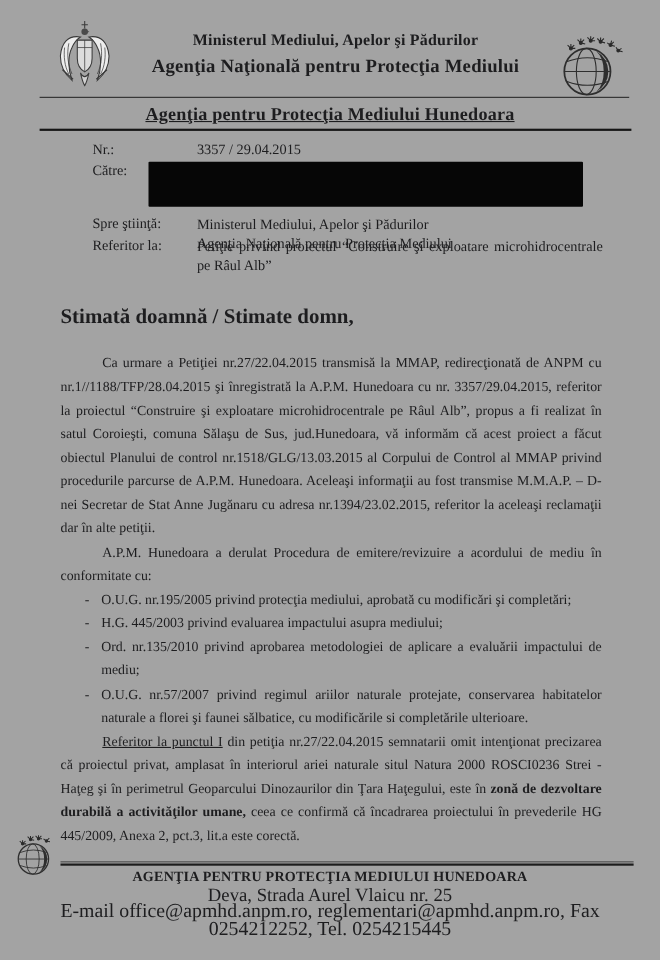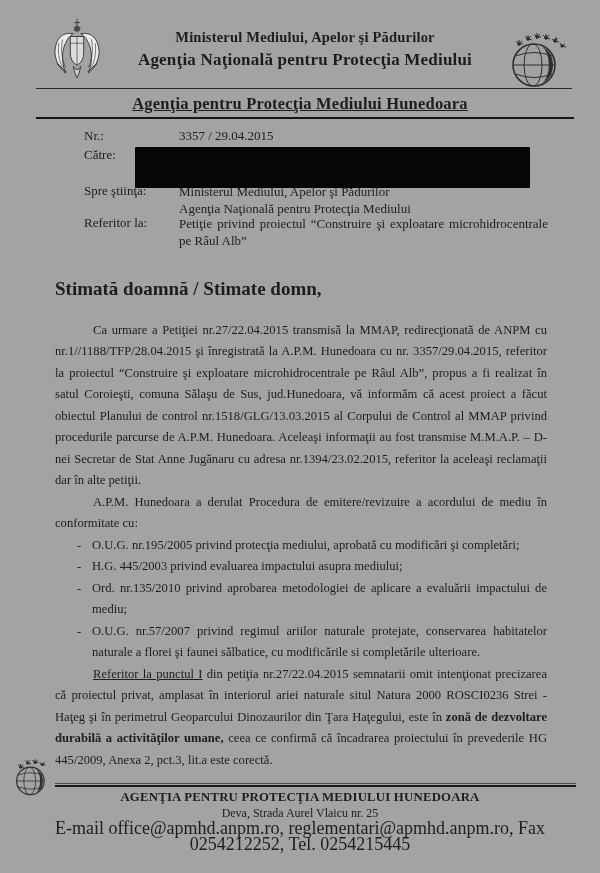--- a/index.html
+++ b/index.html
@@ -24,21 +24,21 @@
   }
   .rule-title { position:absolute; left:36px; right:26px; top:117px; border-top:2.6px solid #161616; }
 
   
   .meta { position:absolute; left:55px; right:52px; top:128px; font-size:13px; }
   .meta-row { position:absolute; left:0; right:0; display:flex;margin-left:29px; }
   .meta-label { width:95px; flex:0 0 95px; }
   .meta-value { flex:1; }
   .row-nr    { top:0; }
   .row-catre { top:19px; }
-  .row-spre  { top:55px; }
+  .row-spre  { top:67px; }
   .row-ref   { top:87px; }
   .row-spre .meta-value div { line-height:17px; }
   .row-ref  .meta-value { text-align:justify; line-height:17px; }
   .redaction {
     position:absolute; left:80px; top:19px; width:395px; height:41px;
     background:#060606; border-radius:1px;
   }
 
   
   .letter-body {
@@ -52,21 +52,21 @@
   .legal-list li .dash { position:absolute; left:0; top:0; }
   .u { text-decoration:underline; }
   .b { font-weight:bold; }
 
   
   .globe-logo-bottom { position:absolute; left:11px; top:756px; width:44px; height:42px; }
   .footer-rule { position:absolute; left:55px; right:24px; top:783px; height:4px;
                  border-top:1.4px solid #4a4a4a; border-bottom:2.2px solid #1c1c1c; }
   .footer-text { position:absolute; left:20px; right:20px; top:790px; text-align:center; line-height:15.5px; }
   .footer-line1 { font-weight:bold; font-size:12.8px; letter-spacing:.2px; }
-  .footer-line2 { font-size:12px; }
+  .footer-line2 { font-size:17px; }
   .footer-line3 { font-size:18px; }
 </style>
 </head>
 <body>
 
 <div class="page">
 
   <div class="coat-of-arms">
     <svg viewBox="0 0 52 64" width="50" height="64">
       <g fill="none" stroke="#3a3a3a" stroke-width="1">

